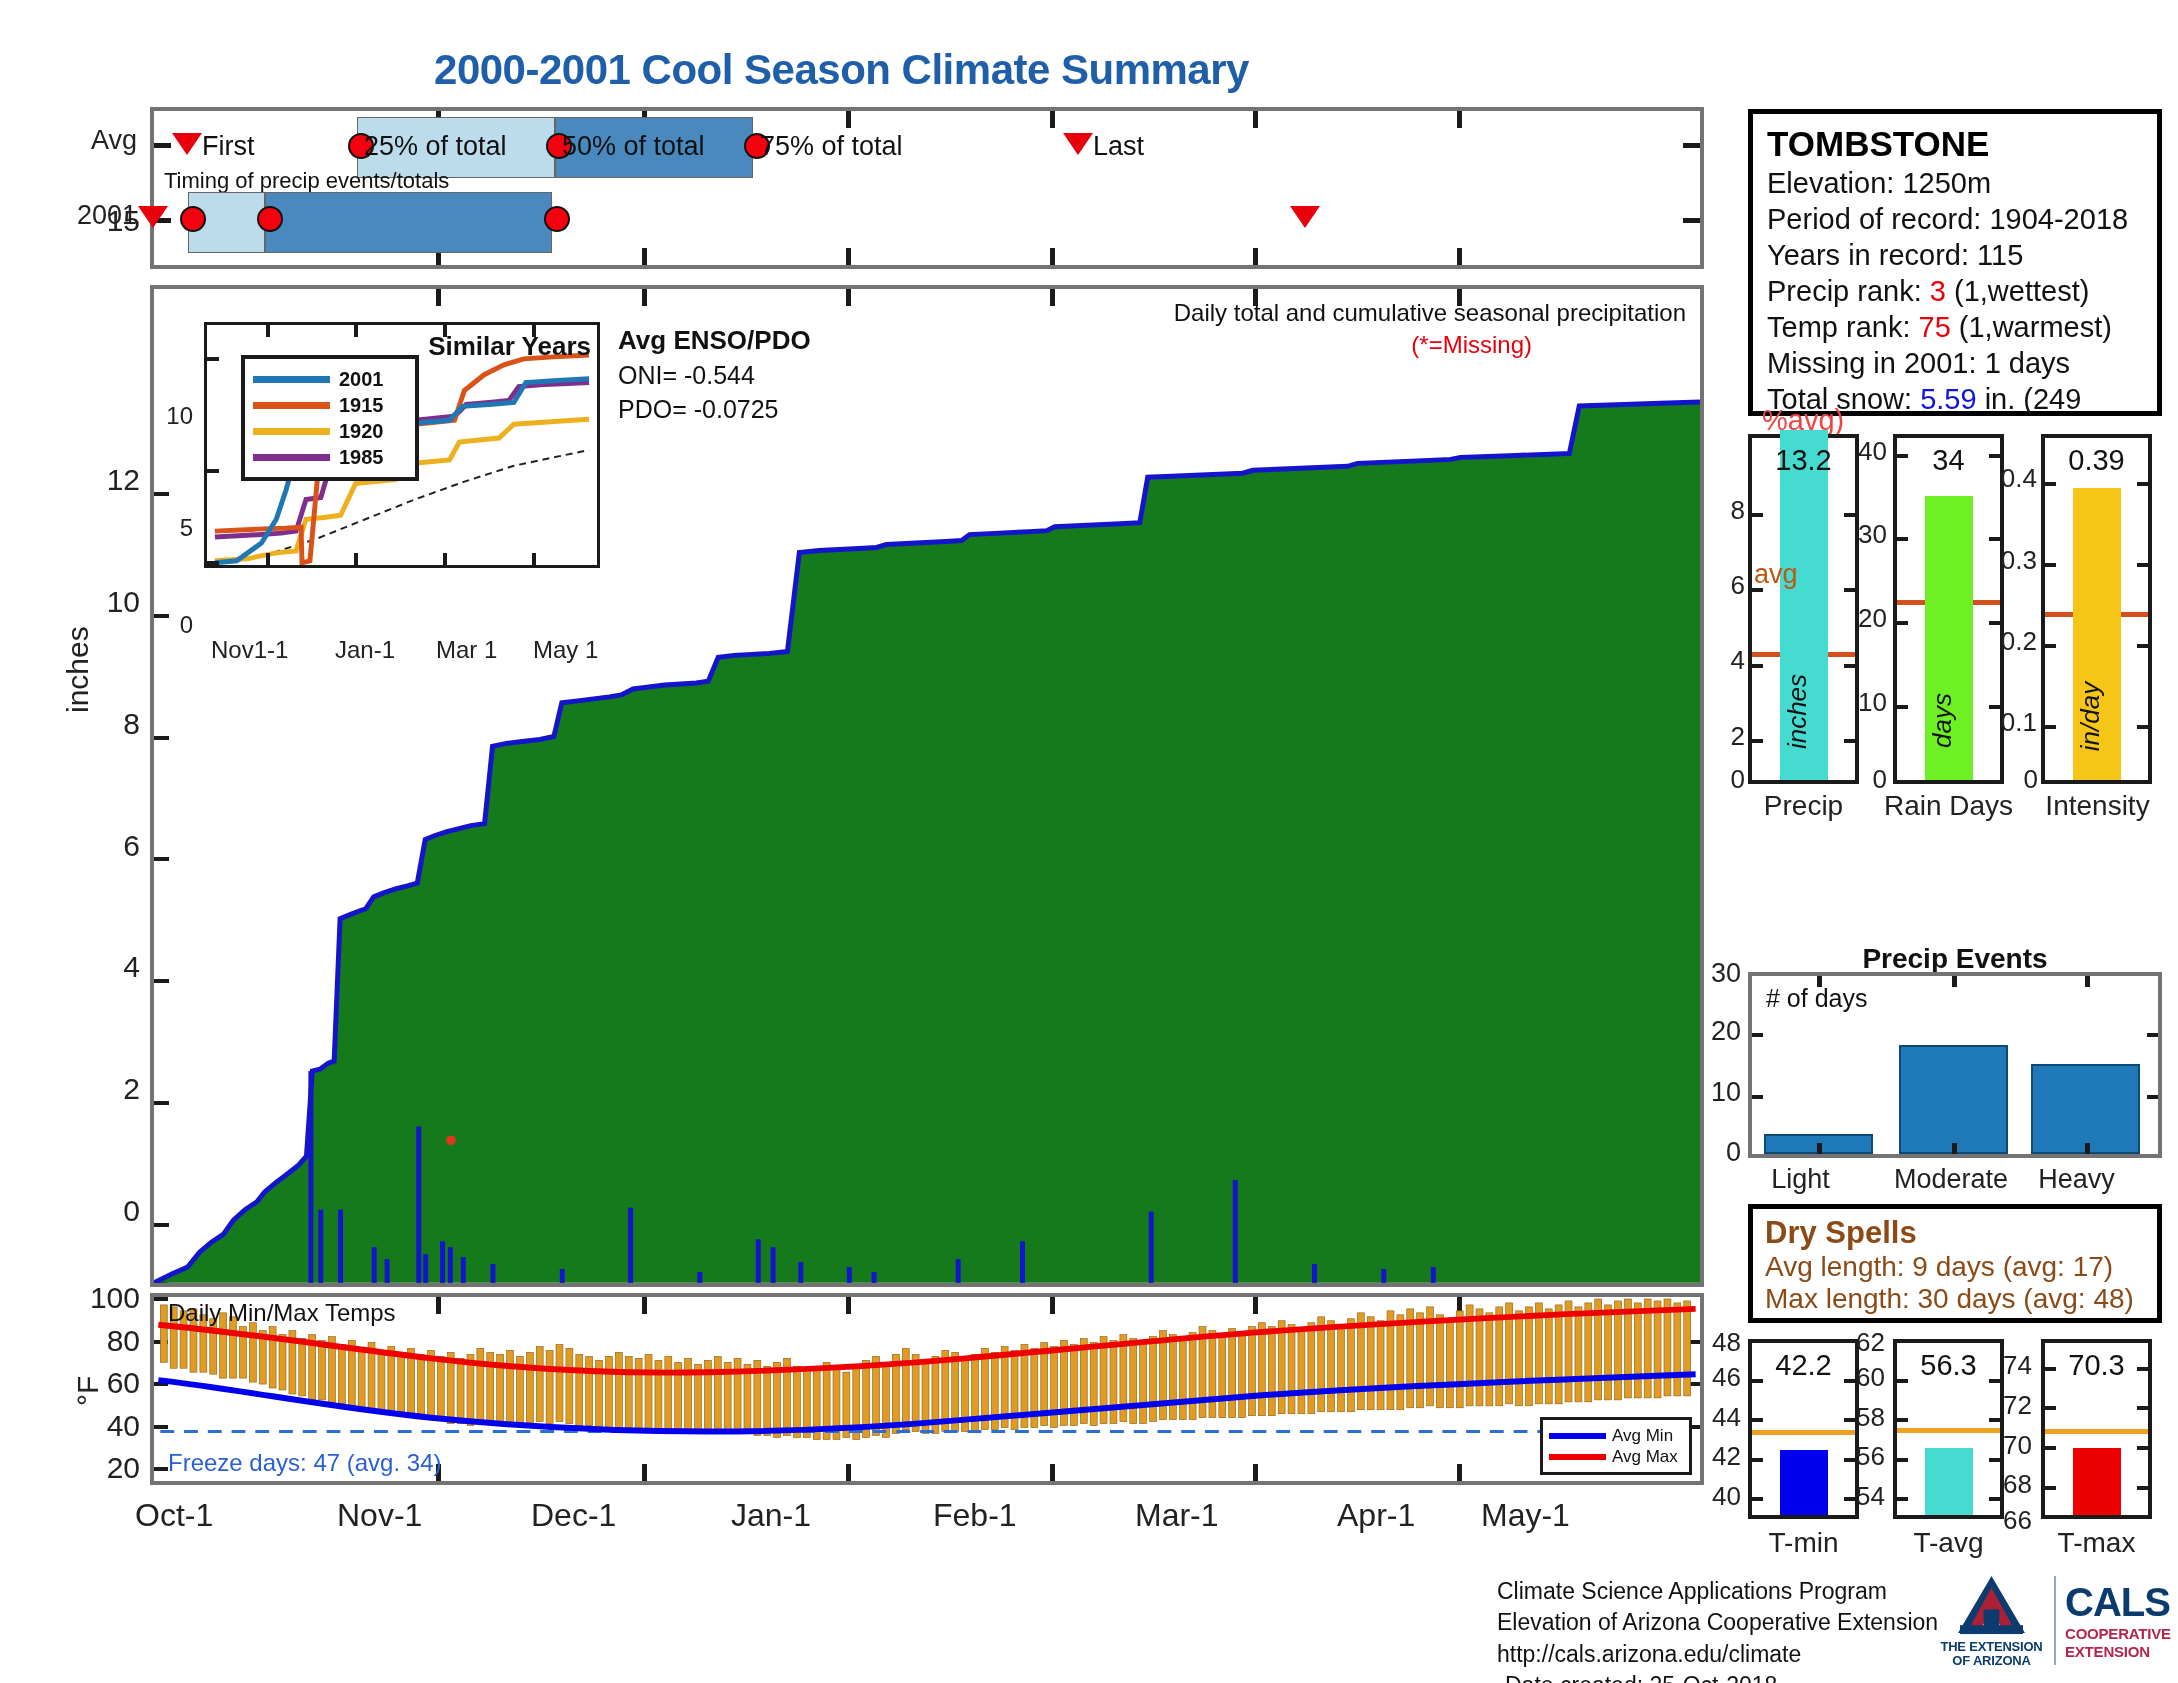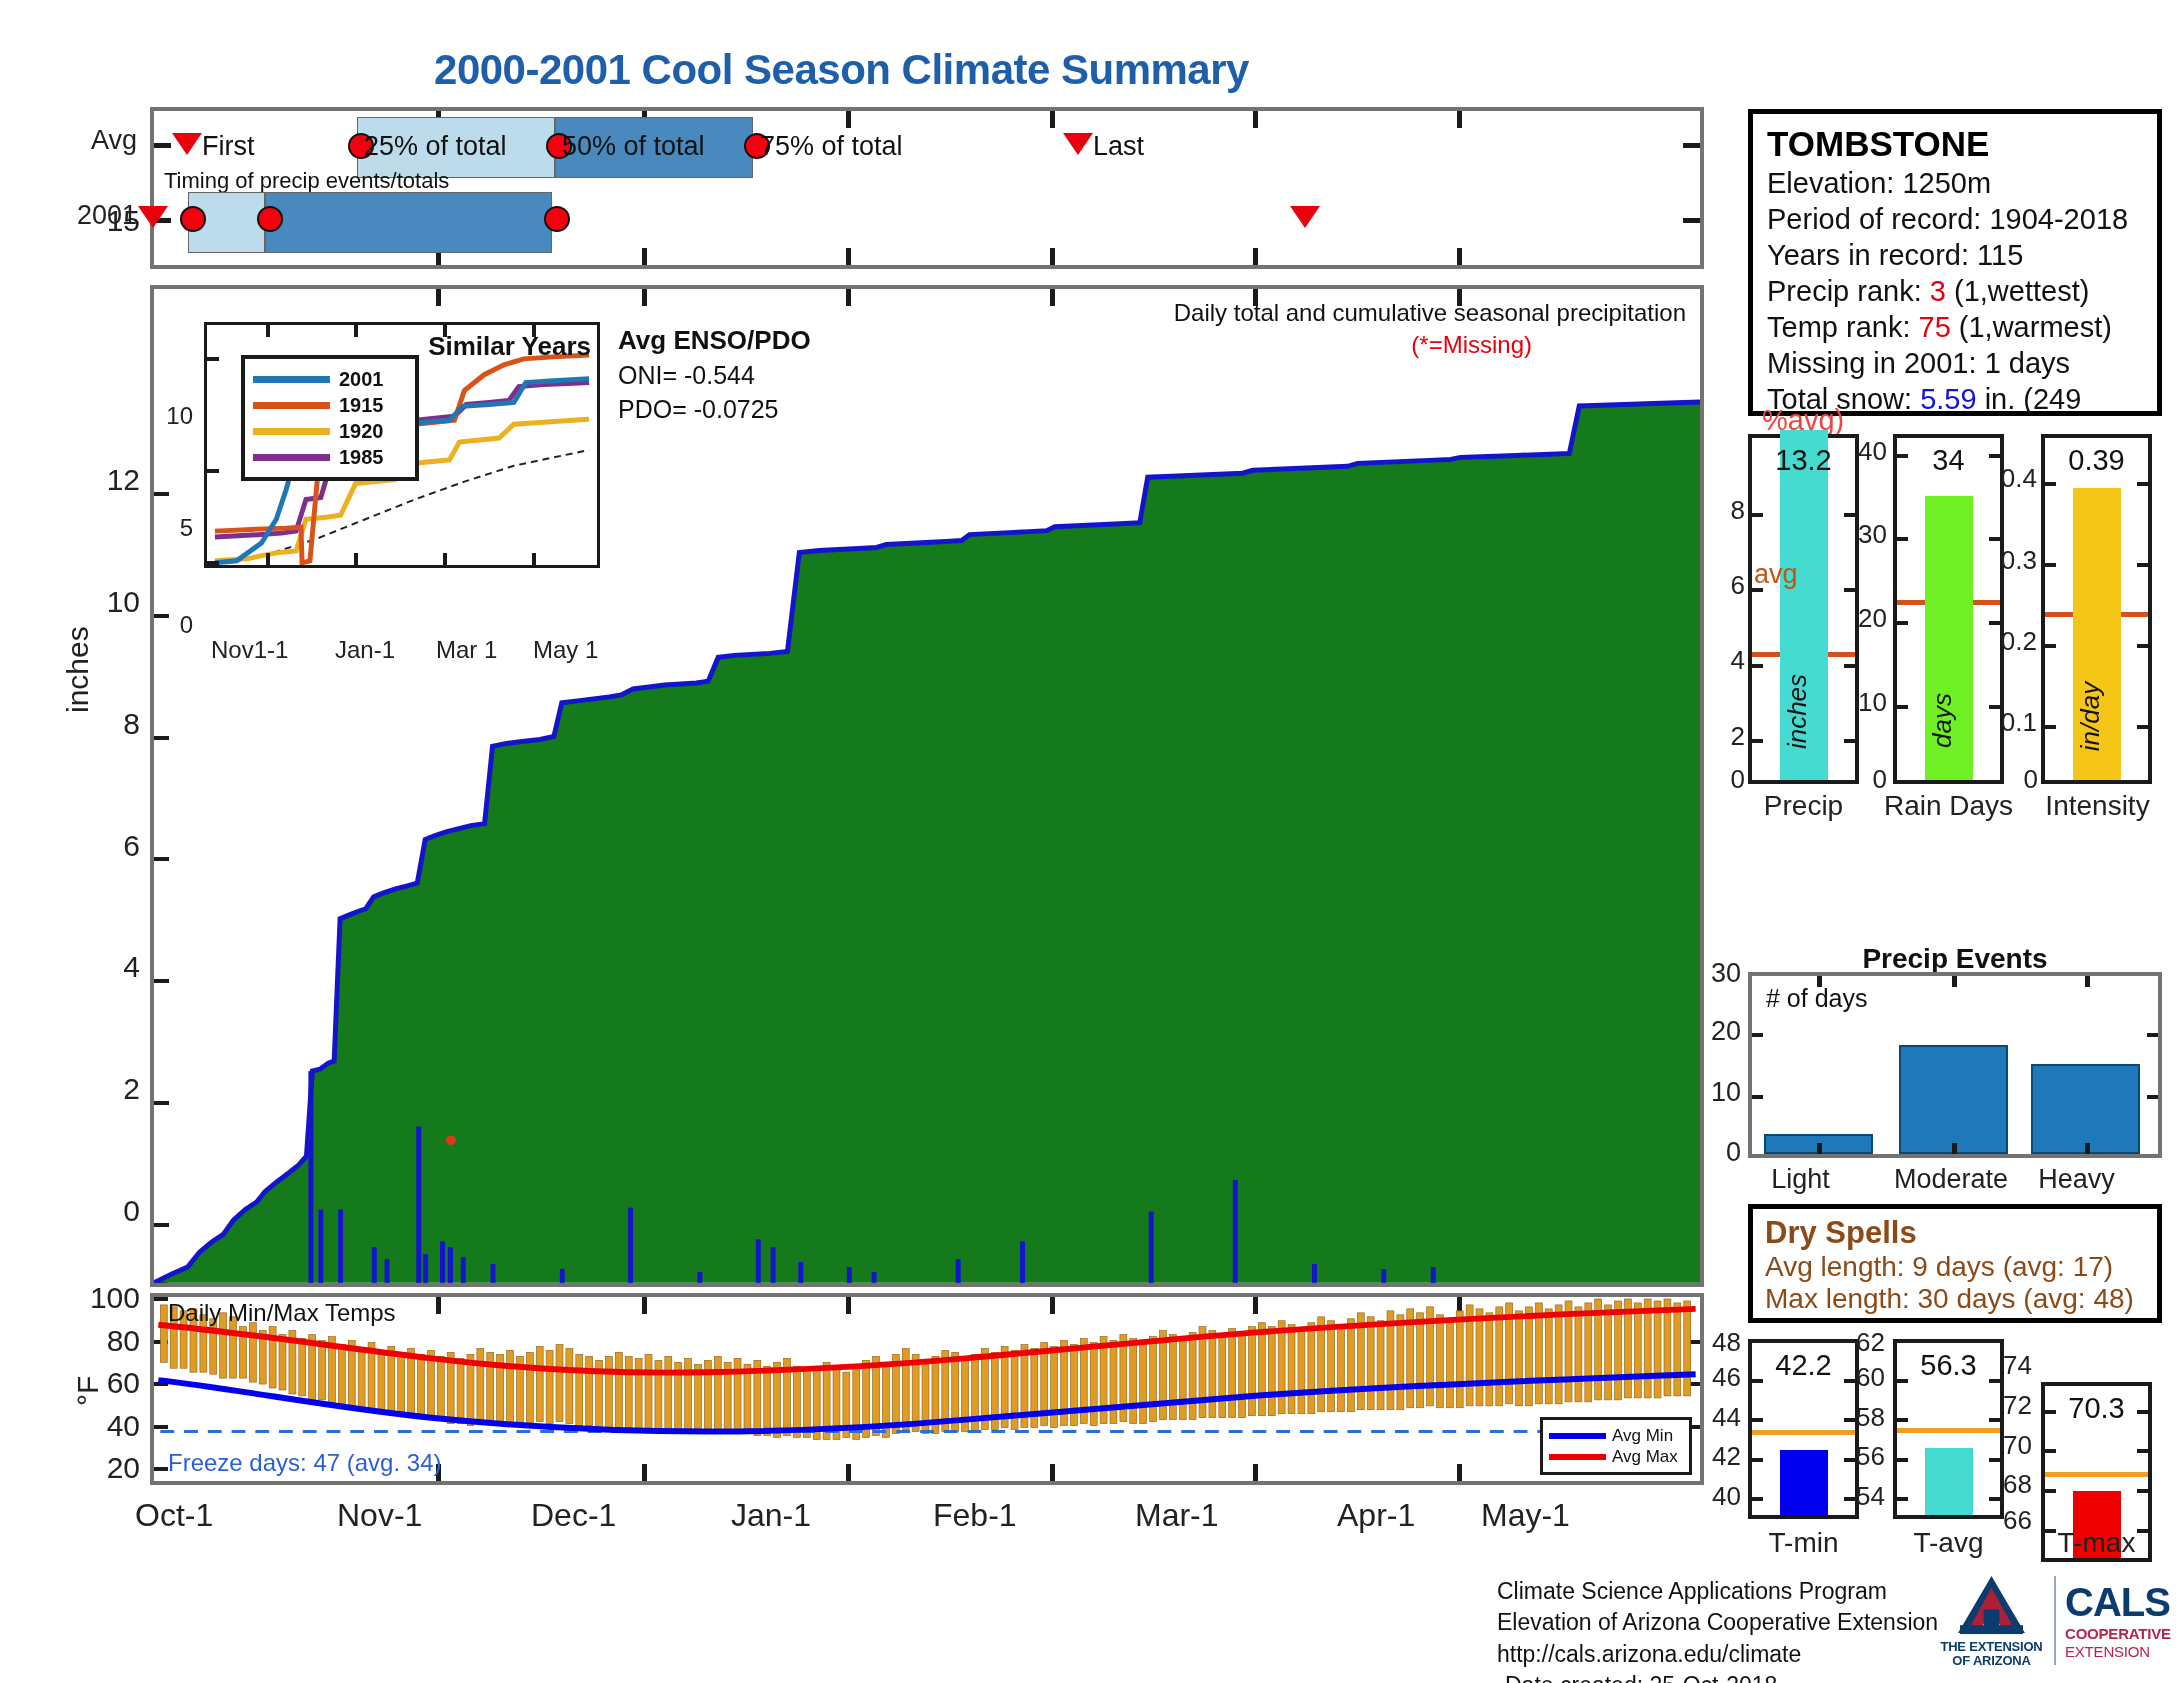--- a/index.html
+++ b/index.html
@@ -134,21 +134,21 @@
   #logo-area { position:absolute; left:1940px; top:1574px; width:228px; height:99px; }
   #ua-logo-txt1 { position:absolute; left:0; top:65px; width:103px; text-align:center;
     font-size:13px; font-weight:bold; color:#0c3c6e; letter-spacing:-0.2px; }
   #ua-logo-txt2 { position:absolute; left:0; top:79px; width:103px; text-align:center;
     font-size:13px; font-weight:bold; color:#0c3c6e; letter-spacing:-0.2px; }
   #cals-txt { position:absolute; left:125px; top:6px; font-size:40px;
     font-weight:bold; color:#0c3c6e; letter-spacing:-1px; }
   #cals-sub1 { position:absolute; left:125px; top:51px; font-size:15px;
     font-weight:bold; color:#b4254b; letter-spacing:-0.2px; }
   #cals-sub2 { position:absolute; left:125px; top:69px; font-size:15px;
-    font-weight:normal; color:#b4254b; letter-spacing:-0.2px; }
+    font-weight:bold; color:#b4254b; letter-spacing:-0.2px; }
   .divider-v { position:absolute; left:114px; top:2px; width:2px; height:89px; background:#9aa7b5; }
 </style>
 </head>
 <body>
 
 <div class="abs" id="main-title">2000-2001 Cool Season Climate Summary</div>
 
 <div class="abs panel" id="timing-panel">
 
   <div class="tick-top" style="left:282px"></div>
@@ -756,21 +756,21 @@
   <div style="position:absolute;right:0;top:115px;width:11px;height:4px;background:#1a1a1a"></div>
   <div style="position:absolute;right:0;top:154px;width:11px;height:4px;background:#1a1a1a"></div>
 </div>
 <div class="abs stat-ytick" style="left:1837px;top:1327px;width:48px">62</div>
 <div class="abs stat-ytick" style="left:1837px;top:1362px;width:48px">60</div>
 <div class="abs stat-ytick" style="left:1837px;top:1402px;width:48px">58</div>
 <div class="abs stat-ytick" style="left:1837px;top:1441px;width:48px">56</div>
 <div class="abs stat-ytick" style="left:1837px;top:1481px;width:48px">54</div>
 <div class="abs stat-xlabel" style="left:1893px;top:1527px;width:111px">T-avg</div>
 
-<div class="stat-panel" style="left:2041px;top:1339px;width:111px;height:180px;margin-top:43px;">
+<div class="stat-panel" style="left:2041px;top:1339px;width:111px;height:180px;">
   <div class="stat-avg stat-avg-orange" style="bottom:81px;"></div>
   <div class="stat-bar" style="left:28px;width:48px;height:67px;background:#ee0000;border:none"></div>
   <div class="stat-val">70.3</div>
   <div style="position:absolute;left:0;top:24px;width:11px;height:4px;background:#1a1a1a"></div>
   <div style="position:absolute;left:0;top:63px;width:11px;height:4px;background:#1a1a1a"></div>
   <div style="position:absolute;left:0;top:103px;width:11px;height:4px;background:#1a1a1a"></div>
   <div style="position:absolute;left:0;top:143px;width:11px;height:4px;background:#1a1a1a"></div>
   <div style="position:absolute;right:0;top:24px;width:11px;height:4px;background:#1a1a1a"></div>
   <div style="position:absolute;right:0;top:63px;width:11px;height:4px;background:#1a1a1a"></div>
   <div style="position:absolute;right:0;top:103px;width:11px;height:4px;background:#1a1a1a"></div>

